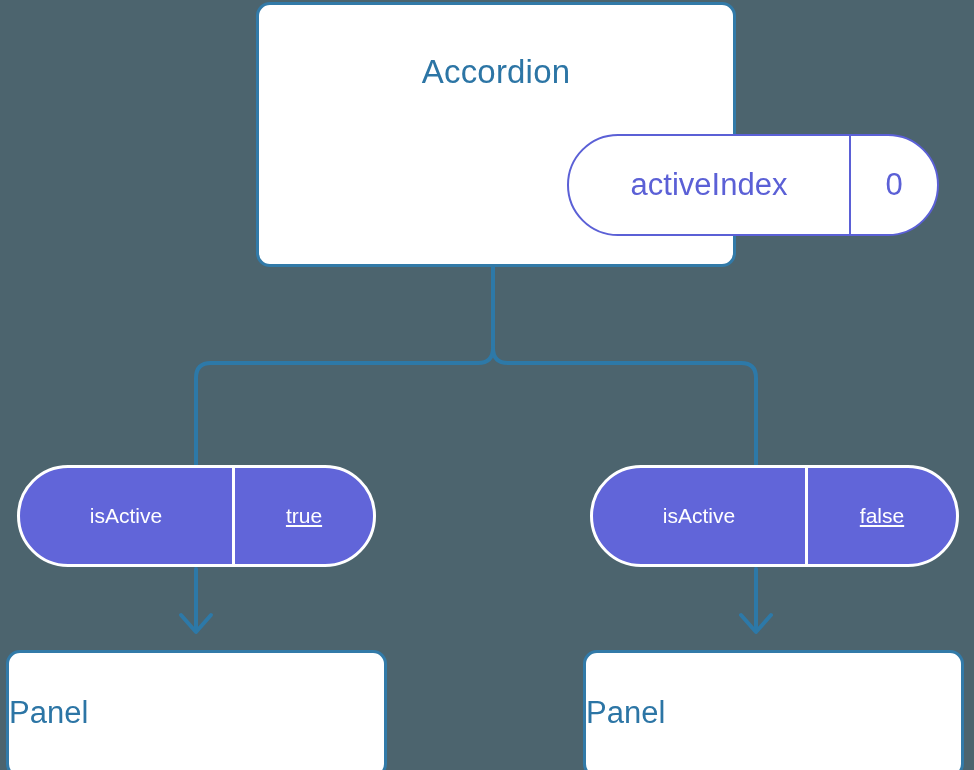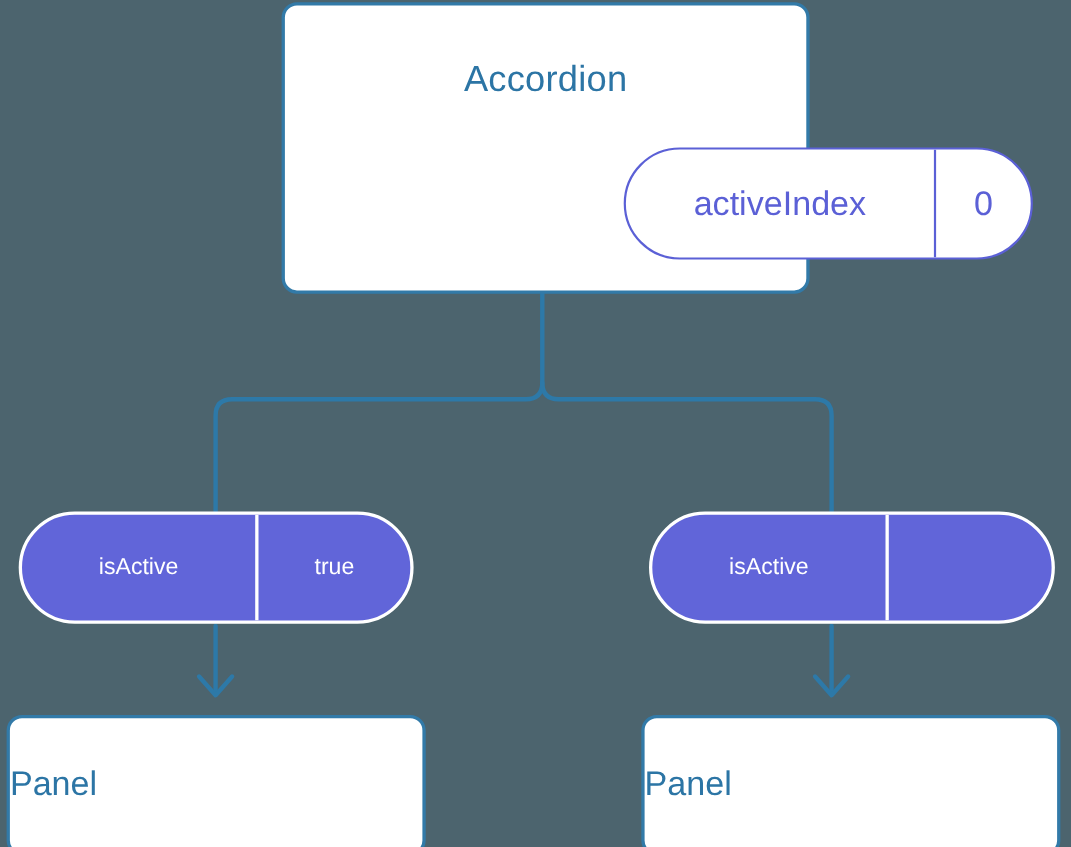--- a/index.html
+++ b/index.html
@@ -105,20 +105,21 @@
     align-items: center;
     justify-content: center;
     color: #ffffff;
     font-size: 21px;
   }
   .pill-filled .pill-key {
     border-right: 3px solid #ffffff;
   }
   .pill-filled .pill-val {
     flex: 1 1 auto;
+    text-decoration: underline;
   }
   #pill-left {
     left: 17px;
     top: 465px;
     width: 359px;
   }
   #pill-left .pill-key { flex: 0 0 212px; }
   #pill-right {
     left: 590px;
     top: 465px;
@@ -189,20 +190,21 @@
     </div>
   </div>
 
   <div id="pill-left" class="pill-filled">
     <div class="pill-key">isActive</div>
     <div class="pill-val">true</div>
   </div>
 
   <div id="pill-right" class="pill-filled">
     <div class="pill-key">isActive</div>
+    <div class="pill-val">false</div>
   </div>
 
   <div id="panel-left" class="panel-card">
     <div class="panel-label">Panel</div>
   </div>
 
   <div id="panel-right" class="panel-card">
     <div class="panel-label">Panel</div>
   </div>
 

